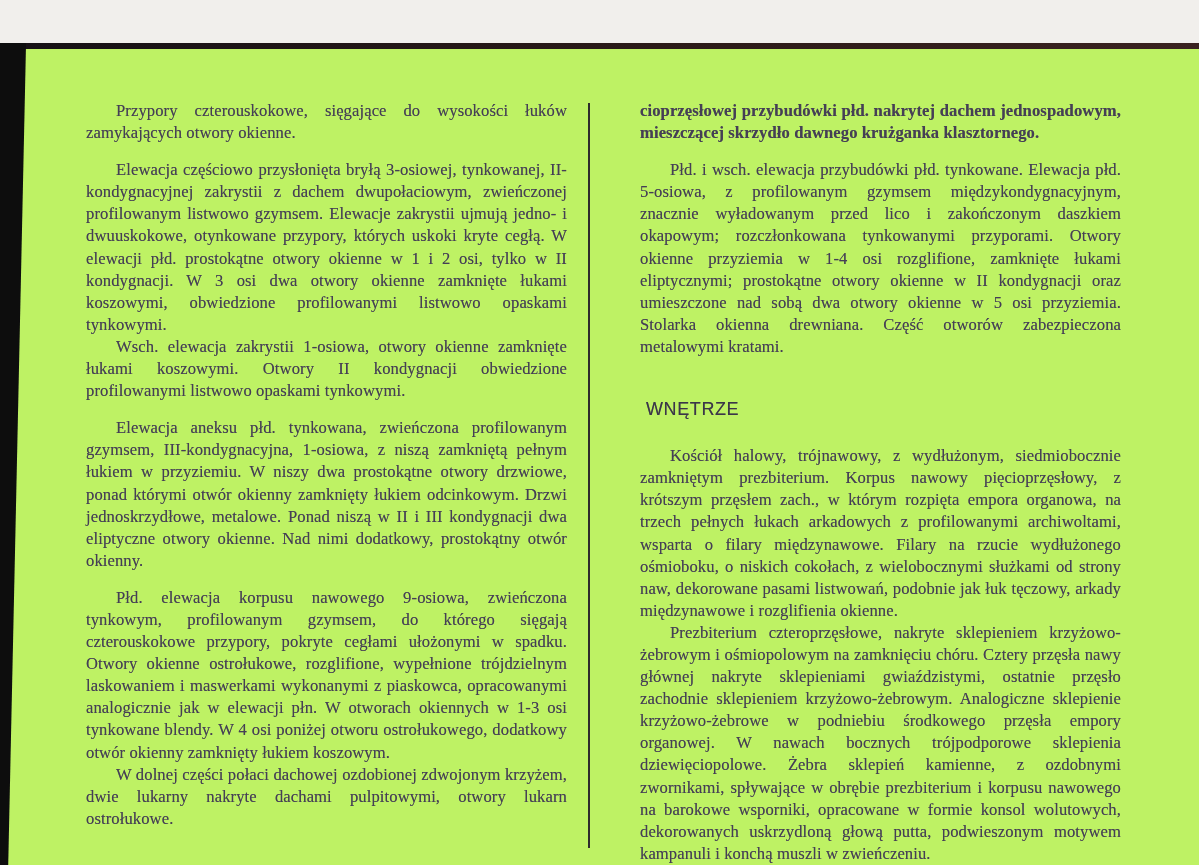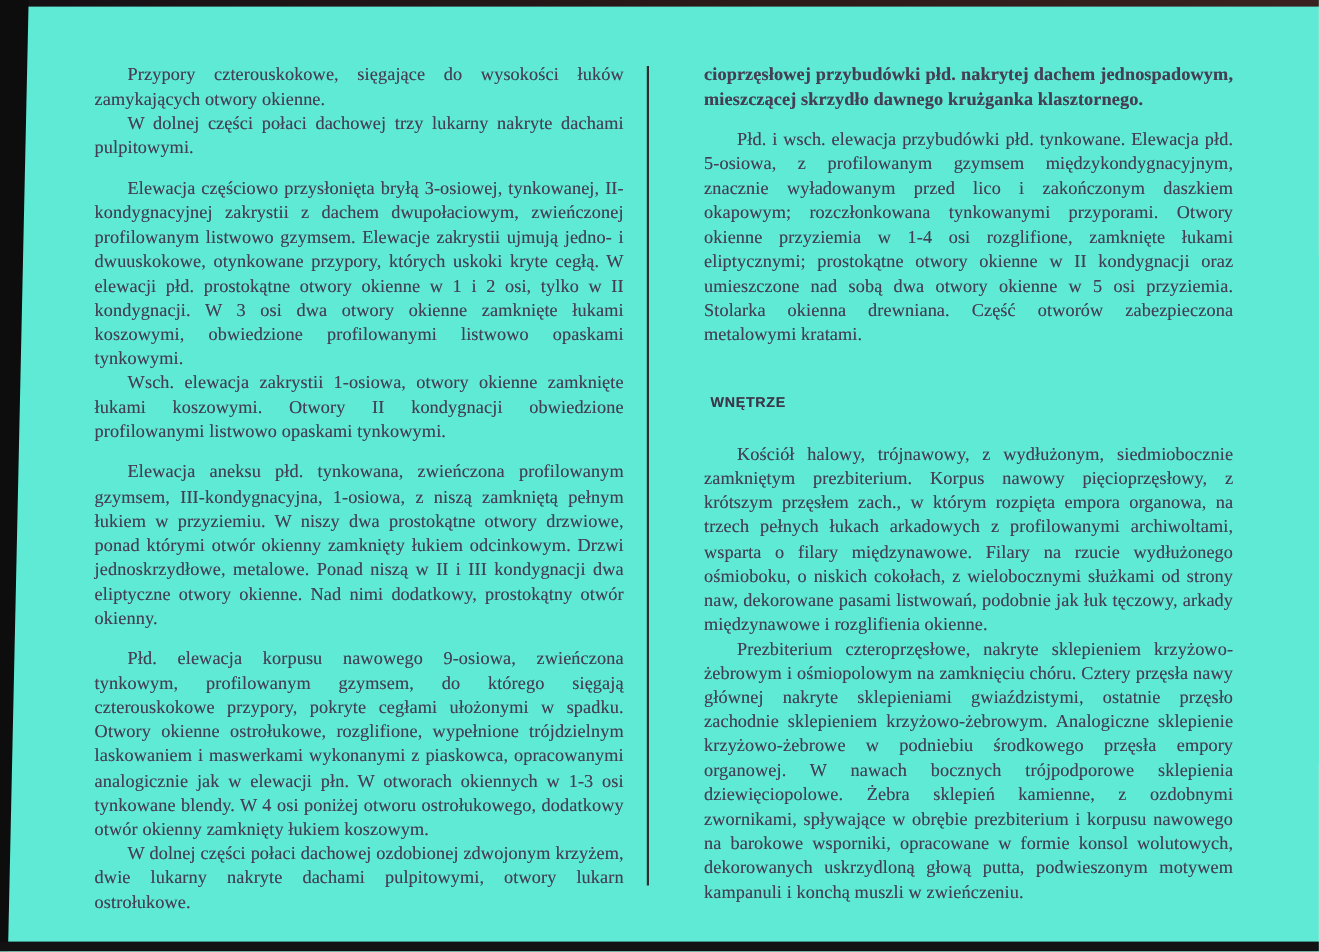--- a/index.html
+++ b/index.html
@@ -3,21 +3,21 @@
 <meta charset="utf-8">
 <style>
   html, body { margin: 0; padding: 0; }
   body {
     width: 1199px; height: 865px;
     position: relative;
     overflow: hidden;
     background: #f1efec;
     font-family: "Liberation Serif", serif;
   }
-  .scan-page { position: absolute; inset: 0; background: #5eead4; }
+  .scan-page { position: absolute; inset: 0; background: #bef264; margin-top: 43px; }
 
   
   .edge-top {
     position: absolute; left: 0; top: 0; width: 1199px; height: 6px;
     background: linear-gradient(90deg, #151015 0%, #2b1a18 55%, #3a2220 100%);
   }
   .edge-bottom {
     position: absolute; left: 0; top: 856px; width: 1199px; height: 9px;
     background: #121212;
   }
@@ -44,41 +44,40 @@
   .col-left  { left: 86px; }
   .col-right { left: 640px; }
 
   .col p { margin: 0; text-indent: 30px; }
   .col p.no-indent { text-indent: 0; font-weight: bold; }
   .col p.sp { margin-top: 15px; }
 
   .section-heading {
     margin: 40px 0 25px 0;
     font-family: "Liberation Sans", sans-serif;
-    font-weight: bold;
-    font-size: 13px;
+    font-weight: normal;
+    font-size: 18px;
     letter-spacing: 0.6px;
     color: #3b3649;
     text-indent: 6px;
     text-shadow: 0 0 0.5px rgba(59, 54, 73, 0.55);
   }
 </style>
 </head>
 <body>
 
 <div class="scan-page">
 
   <div class="edge-top"></div>
   <div class="edge-left"></div>
   <div class="edge-bottom"></div>
   <div class="column-divider"></div>
 
   <div class="col col-left">
     <p>Przypory czterouskokowe, sięgające do wysokości łuków zamykających otwory okienne.</p>
-    <p>W dolnej części połaci dachowej trzy lukarny nakryte dachami pulpitowymi.</p>
     <p class="sp">Elewacja częściowo przysłonięta bryłą 3-osiowej, tynkowanej, II-kondygnacyjnej zakrystii z dachem dwupołaciowym, zwieńczonej profilowanym listwowo gzymsem. Elewacje zakrystii ujmują jedno- i dwuuskokowe, otynkowane przypory, których uskoki kryte cegłą. W elewacji płd. prostokątne otwory okienne w 1 i 2 osi, tylko w II kondygnacji. W 3 osi dwa otwory okienne zamknięte łukami koszowymi, obwiedzione profilowanymi listwowo opaskami tynkowymi.</p>
     <p>Wsch. elewacja zakrystii 1-osiowa, otwory okienne zamknięte łukami koszowymi. Otwory II kondygnacji obwiedzione profilowanymi listwowo opaskami tynkowymi.</p>
     <p class="sp">Elewacja aneksu płd. tynkowana, zwieńczona profilowanym gzymsem, III-kondygnacyjna, 1-osiowa, z niszą zamkniętą pełnym łukiem w przyziemiu. W niszy dwa prostokątne otwory drzwiowe, ponad którymi otwór okienny zamknięty łukiem odcinkowym. Drzwi jednoskrzydłowe, metalowe. Ponad niszą w II i III kondygnacji dwa eliptyczne otwory okienne. Nad nimi dodatkowy, prostokątny otwór okienny.</p>
     <p class="sp">Płd. elewacja korpusu nawowego 9-osiowa, zwieńczona tynkowym, profilowanym gzymsem, do którego sięgają czterouskokowe przypory, pokryte cegłami ułożonymi w spadku. Otwory okienne ostrołukowe, rozglifione, wypełnione trójdzielnym laskowaniem i maswerkami wykonanymi z piaskowca, opracowanymi analogicznie jak w elewacji płn. W otworach okiennych w 1-3 osi tynkowane blendy. W 4 osi poniżej otworu ostrołukowego, dodatkowy otwór okienny zamknięty łukiem koszowym.</p>
     <p>W dolnej części połaci dachowej ozdobionej zdwojonym krzyżem, dwie lukarny nakryte dachami pulpitowymi, otwory lukarn ostrołukowe.</p>
 
   </div>
 
   <div class="col col-right">
     <p class="no-indent">cioprzęsłowej przybudówki płd. nakrytej dachem jednospadowym, mieszczącej skrzydło dawnego krużganka klasztornego.</p>

